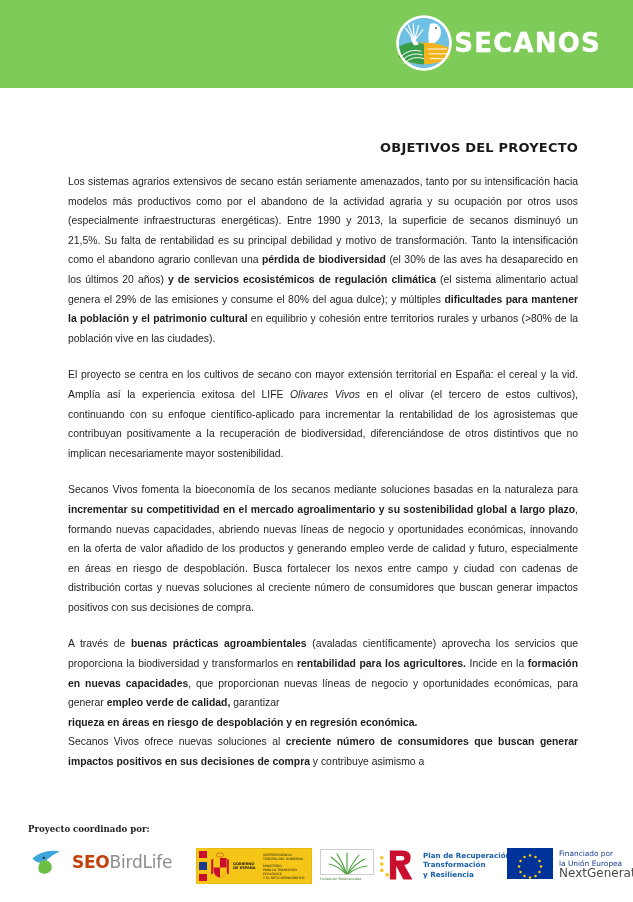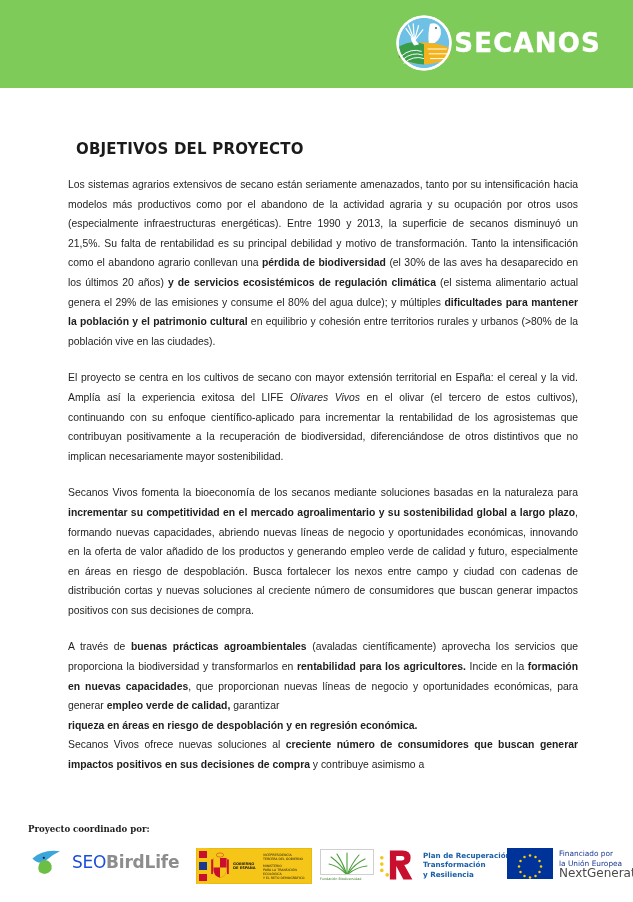--- a/index.html
+++ b/index.html
@@ -51,25 +51,26 @@
   
   .doc {
     position: absolute;
     left: 0;
     top: 88px;
     width: 633px;
     padding: 0 55px 0 68px;
   }
   .section-title {
     font-family: "DejaVu Sans", sans-serif;
-    font-size: 15px;
+    font-size: 13px;
     font-weight: bold;
     color: #1a1a1a;
     letter-spacing: 0.2px;
     margin: 52px 0 0 8px;
+    text-align: right;
   }
   .para {
     font-family: Liberation Sans, sans-serif;
     font-size: 10.4px;
     line-height: 19.6px;
     color: #1d1f1c;
     text-align: justify;
     margin: 17px 0 0 0;
   }
   .para.tight { margin-top: 0; }
@@ -98,22 +99,22 @@
     position: absolute;
     left: 0; top: 22px;
     width: 633px;
     height: 58px;
   }
 
   
   .seo-logo { position: absolute; left: 30px; top: 6px; display: flex; align-items: center; gap: 6px; }
   .seo-mark { width: 36px; height: 28px; display: block; }
   .seo-text { font-family: "DejaVu Sans", sans-serif; font-size: 17px; line-height: 1; white-space: nowrap; }
-  .seo-text .seo-bold { font-weight: normal; color: #1d4ed8; letter-spacing: -0.3px; }
-  .seo-text .seo-light { color: #8d8d8d; font-weight: bold; letter-spacing: -0.2px; }
+  .seo-text .seo-bold { font-weight: bold; color: #c2410c; letter-spacing: -0.3px; }
+  .seo-text .seo-light { color: #8d8d8d; font-weight: normal; letter-spacing: -0.2px; }
 
   
   .gob-logo {
     position: absolute; left: 196px; top: 6px;
     width: 116px; height: 36px;
     background: #f5c518;
     display: flex; align-items: center;
     border: 0.5px solid #e8bb12;
   }
   .gob-flagbar { width: 12px; height: 36px; position: relative; background: #f5c518; }

